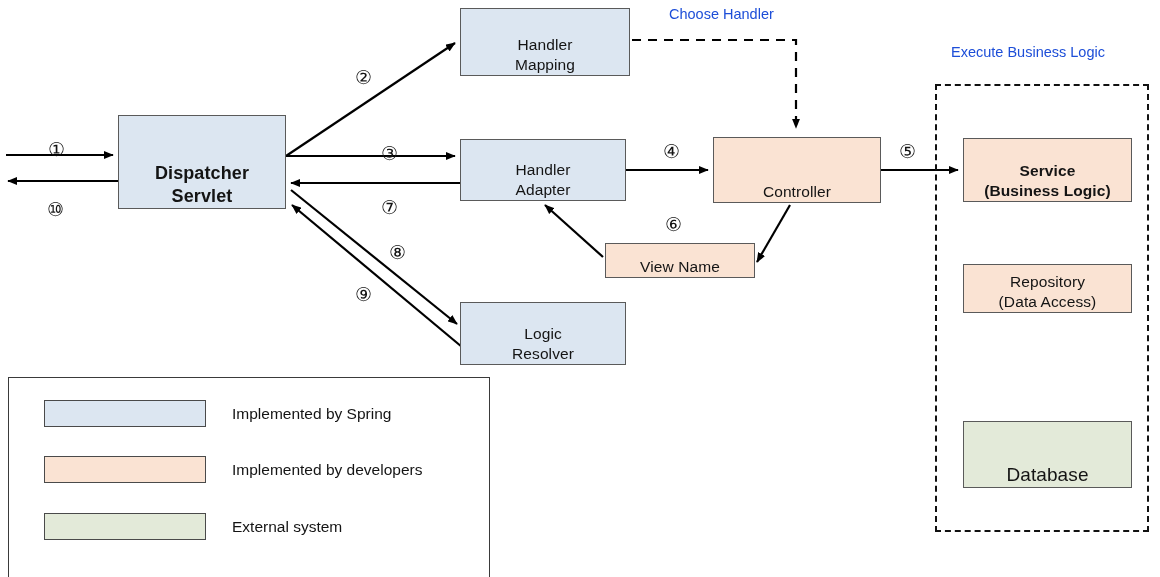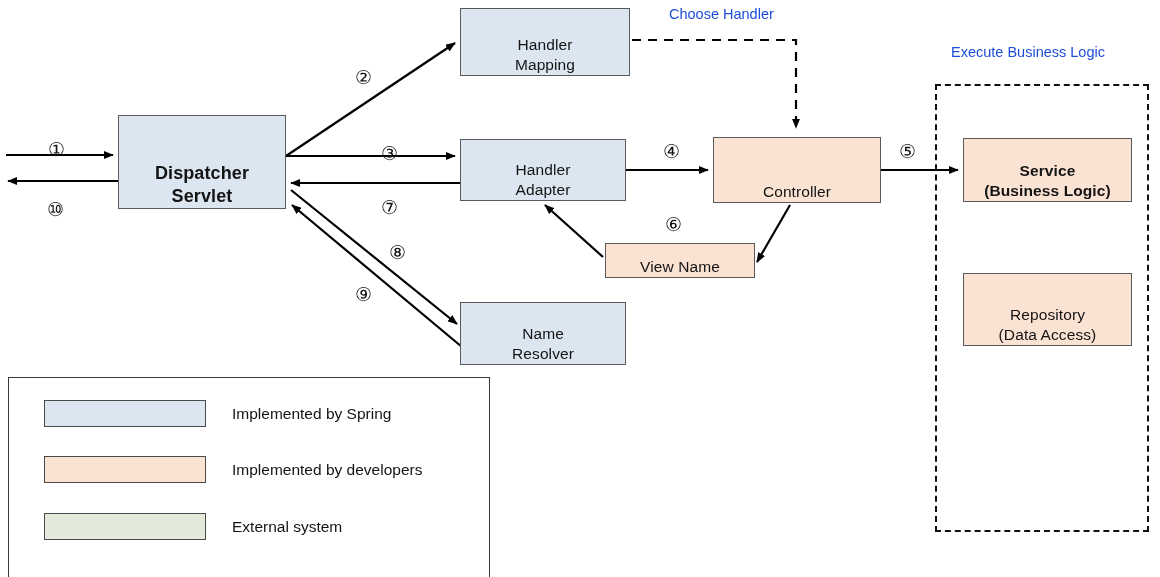--- a/index.html
+++ b/index.html
@@ -152,21 +152,21 @@
 
   <div class="node blue" style="left:460px; top:139px; width:166px; height:62px;">
     <span>
       <span>Handler</span><br>
       <span>Adapter</span>
     </span>
   </div>
 
   <div class="node blue" style="left:460px; top:302px; width:166px; height:63px;">
     <span>
-      <span>Name</span><br>
+      <span>Logic</span><br>
       <span>Resolver</span>
     </span>
   </div>
 
   <div class="node peach" style="left:605px; top:243px; width:150px; height:35px;">
     <span>View Name</span>
   </div>
 
   <div class="node peach" style="left:713px; top:137px; width:168px; height:66px;">
     <span>Controller</span>
@@ -174,27 +174,30 @@
 
   <div class="dashbox" style="left:935px; top:84px; width:214px; height:448px;"></div>
 
   <div class="node peach" style="left:963px; top:138px; width:169px; height:64px;font-weight:bold;">
     <span>
       <span>Service</span><br>
       <span>(Business Logic)</span>
     </span>
   </div>
 
-  <div class="node peach" style="left:963px; top:273px; width:169px; height:73px;">
+  <div class="node peach" style="left:963px; top:264px; width:169px; height:49px;">
     <span>
       <span>Repository</span><br>
       <span>(Data Access)</span>
     </span>
   </div>
 
+  <div class="node green big" style="left:963px; top:421px; width:169px; height:67px;">
+    <span>Database</span>
+  </div>
 
   <div class="freelabel" style="left:669px; top:6px;">Choose Handler</div>
 
   <div class="freelabel" style="left:951px; top:44px;">Execute Business Logic</div>
 
   <div class="steplabel" style="left:48px; top:140px;">①</div>
   <div class="steplabel" style="left:355px; top:68px;">②</div>
   <div class="steplabel" style="left:381px; top:144px;">③</div>
   <div class="steplabel" style="left:663px; top:142px;">④</div>
   <div class="steplabel" style="left:899px; top:142px;">⑤</div>

